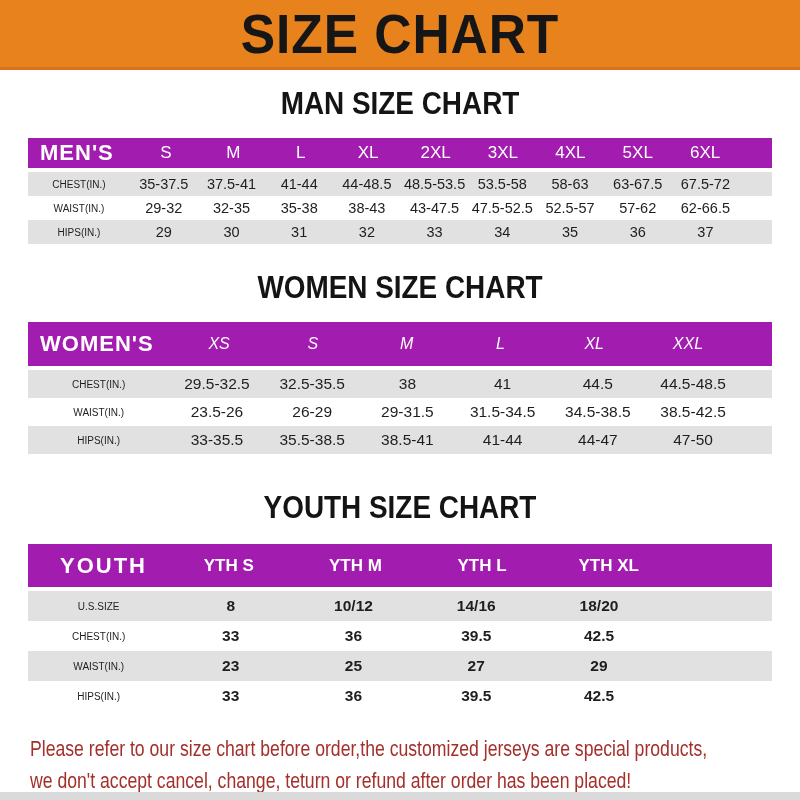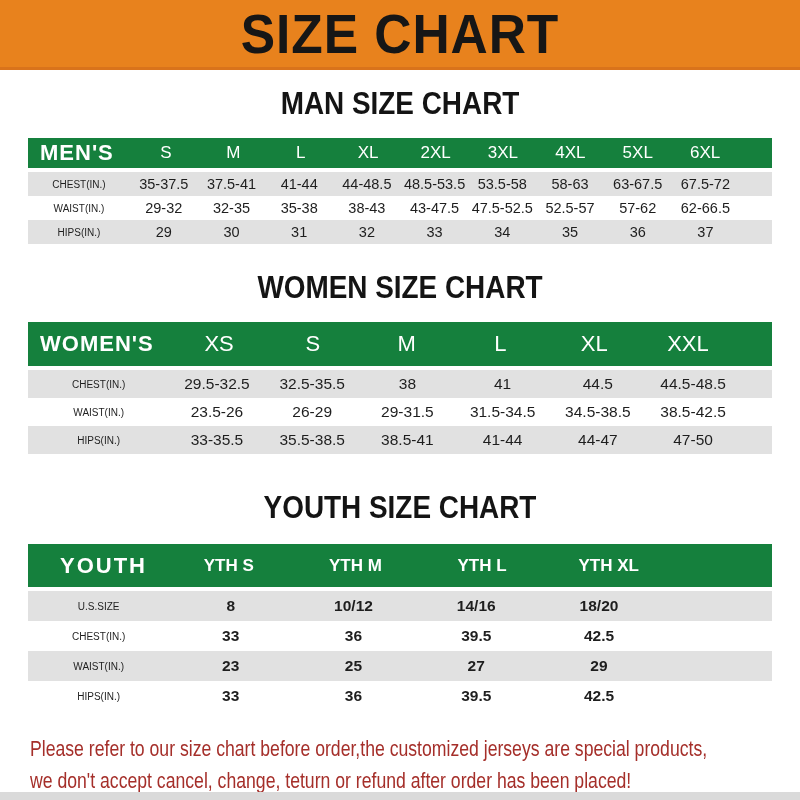--- a/index.html
+++ b/index.html
@@ -25,42 +25,42 @@
   .title-man{margin:16px 0 16px;}
   .title-women{margin:26px 0 16px;}
   .title-youth{margin:36px 0 18px;}
   
   .stable{width:744px;margin-left:28px;}
   .trow{display:flex;width:100%;}
   .cell{
     display:flex;align-items:center;justify-content:center;
     box-sizing:border-box;white-space:nowrap;color:#1e1e1e;
   }
-  .bar{background:#15803d;color:#ffffff;margin-bottom:4px;gap:37px;}
+  .bar{background:#a21caf;color:#ffffff;margin-bottom:4px;gap:37px;}
   .bar .cell{color:#ffffff;}
   .bar .corner{
     justify-content:flex-start;padding-left:12px;font-weight:bold;
     font-size:22px;letter-spacing:1px;
   }
   .bar .c-data{font-size:17px;}
   .gray{background:#E1E1E1;}
   .rlabel{font-size:10px;}
   
   .men .trow{height:24px;}
   .men .trow.bar{height:30px;}
   .men .c-label{width:13.7%;}
   .men .c-data{width:9.1%;font-size:14.5px;}
   .men .bar .c-data{font-size:17px;}
   .men .c-sp{width:4.4%;}
   
   .women .trow{height:28px;}
   .women .trow.bar{height:44px;}
   .women .c-label{width:19%;}
   .women .c-data{width:12.8%;font-size:15.5px;}
-  .women .bar .c-data{font-size:22px;}
+  .women .bar .c-data{font-size:16px;font-style:italic;}
   .women .c-sp{width:4.2%;}
   
   .youth .trow{height:30px;}
   .youth .trow.bar{height:43px;}
   .youth .c-label{width:19%;}
   .youth .c-data{width:16.5%;font-size:15.5px;font-weight:bold;}
   .youth .bar .c-data{font-size:17px;}
   .youth .bar .corner{letter-spacing:2px;padding-left:32px;}
   .youth .c-sp{width:15%;}
   

